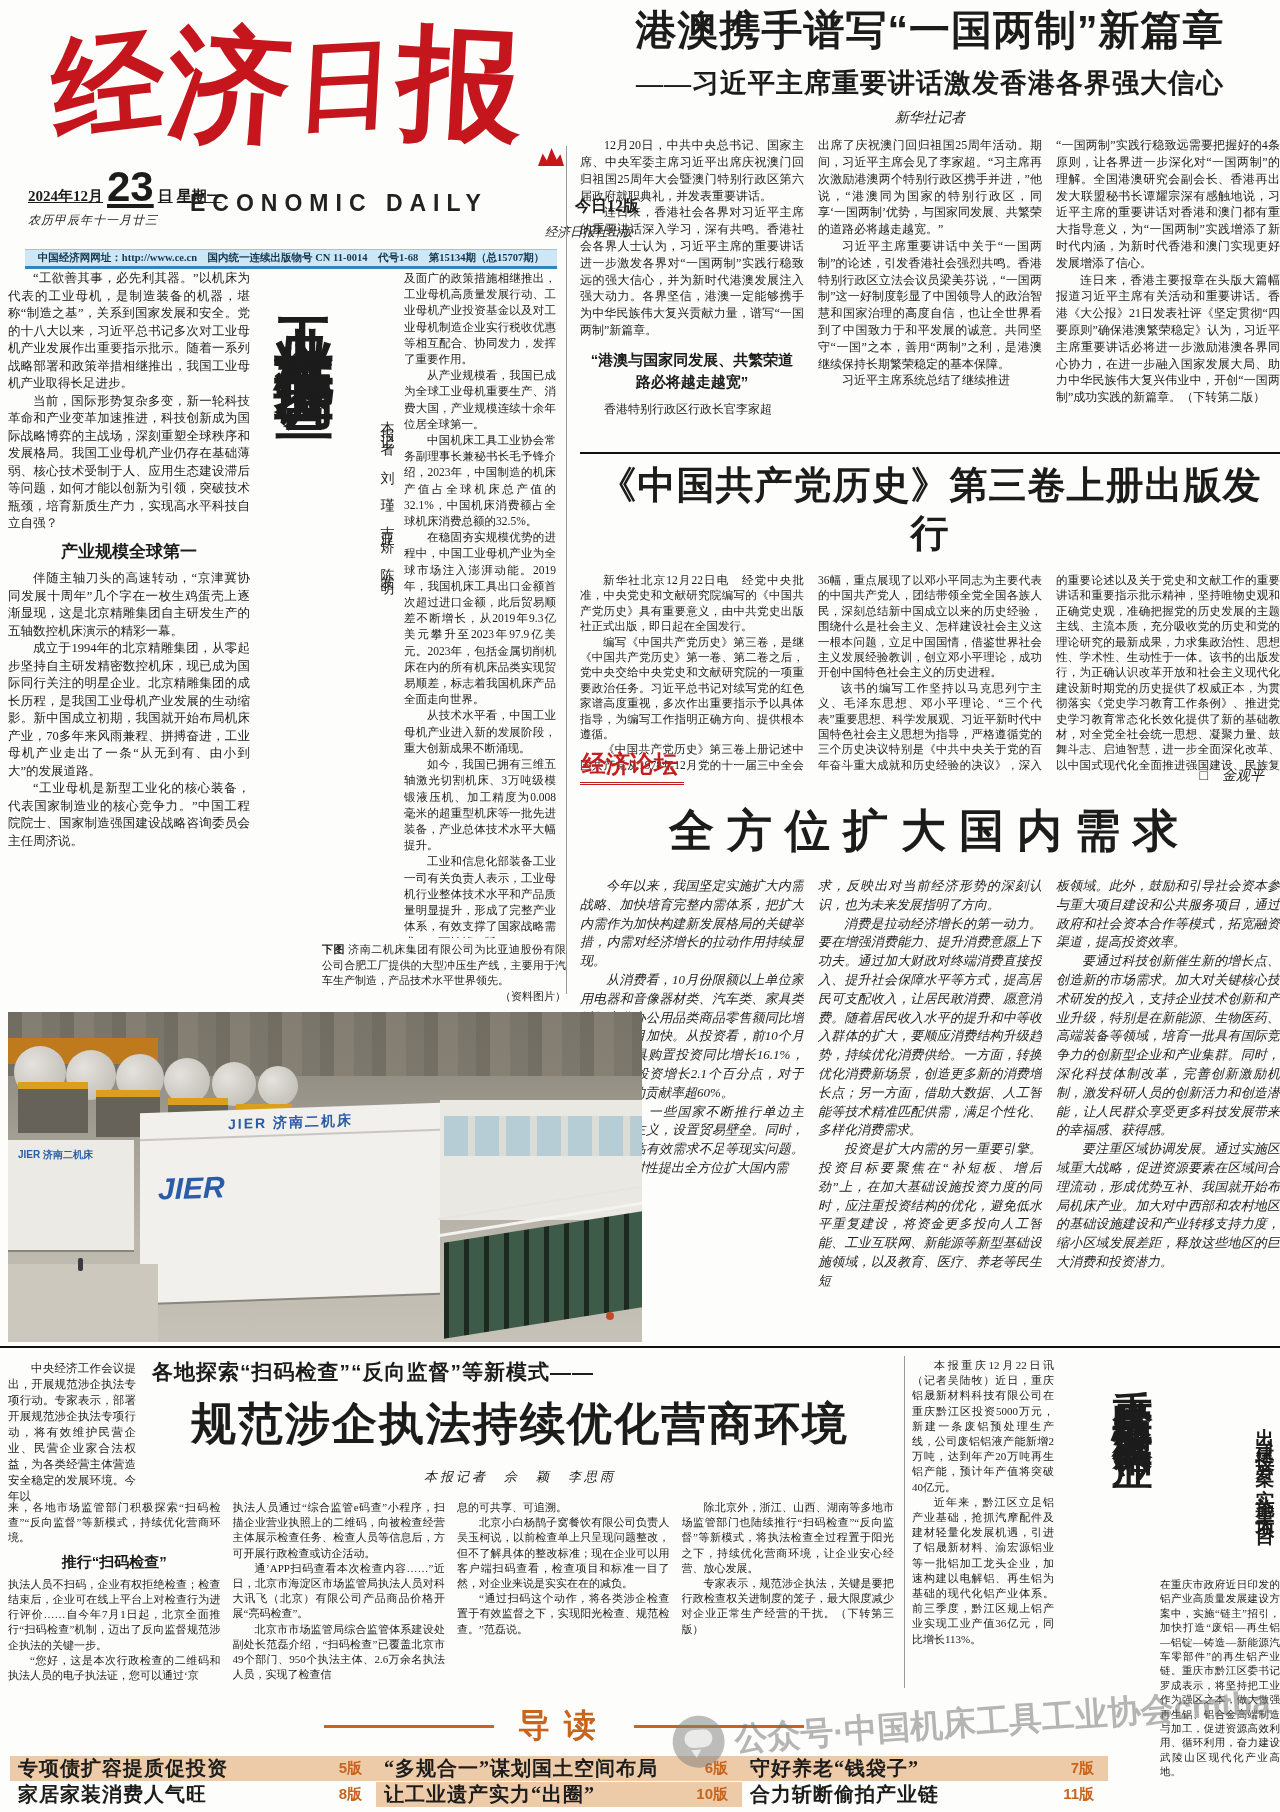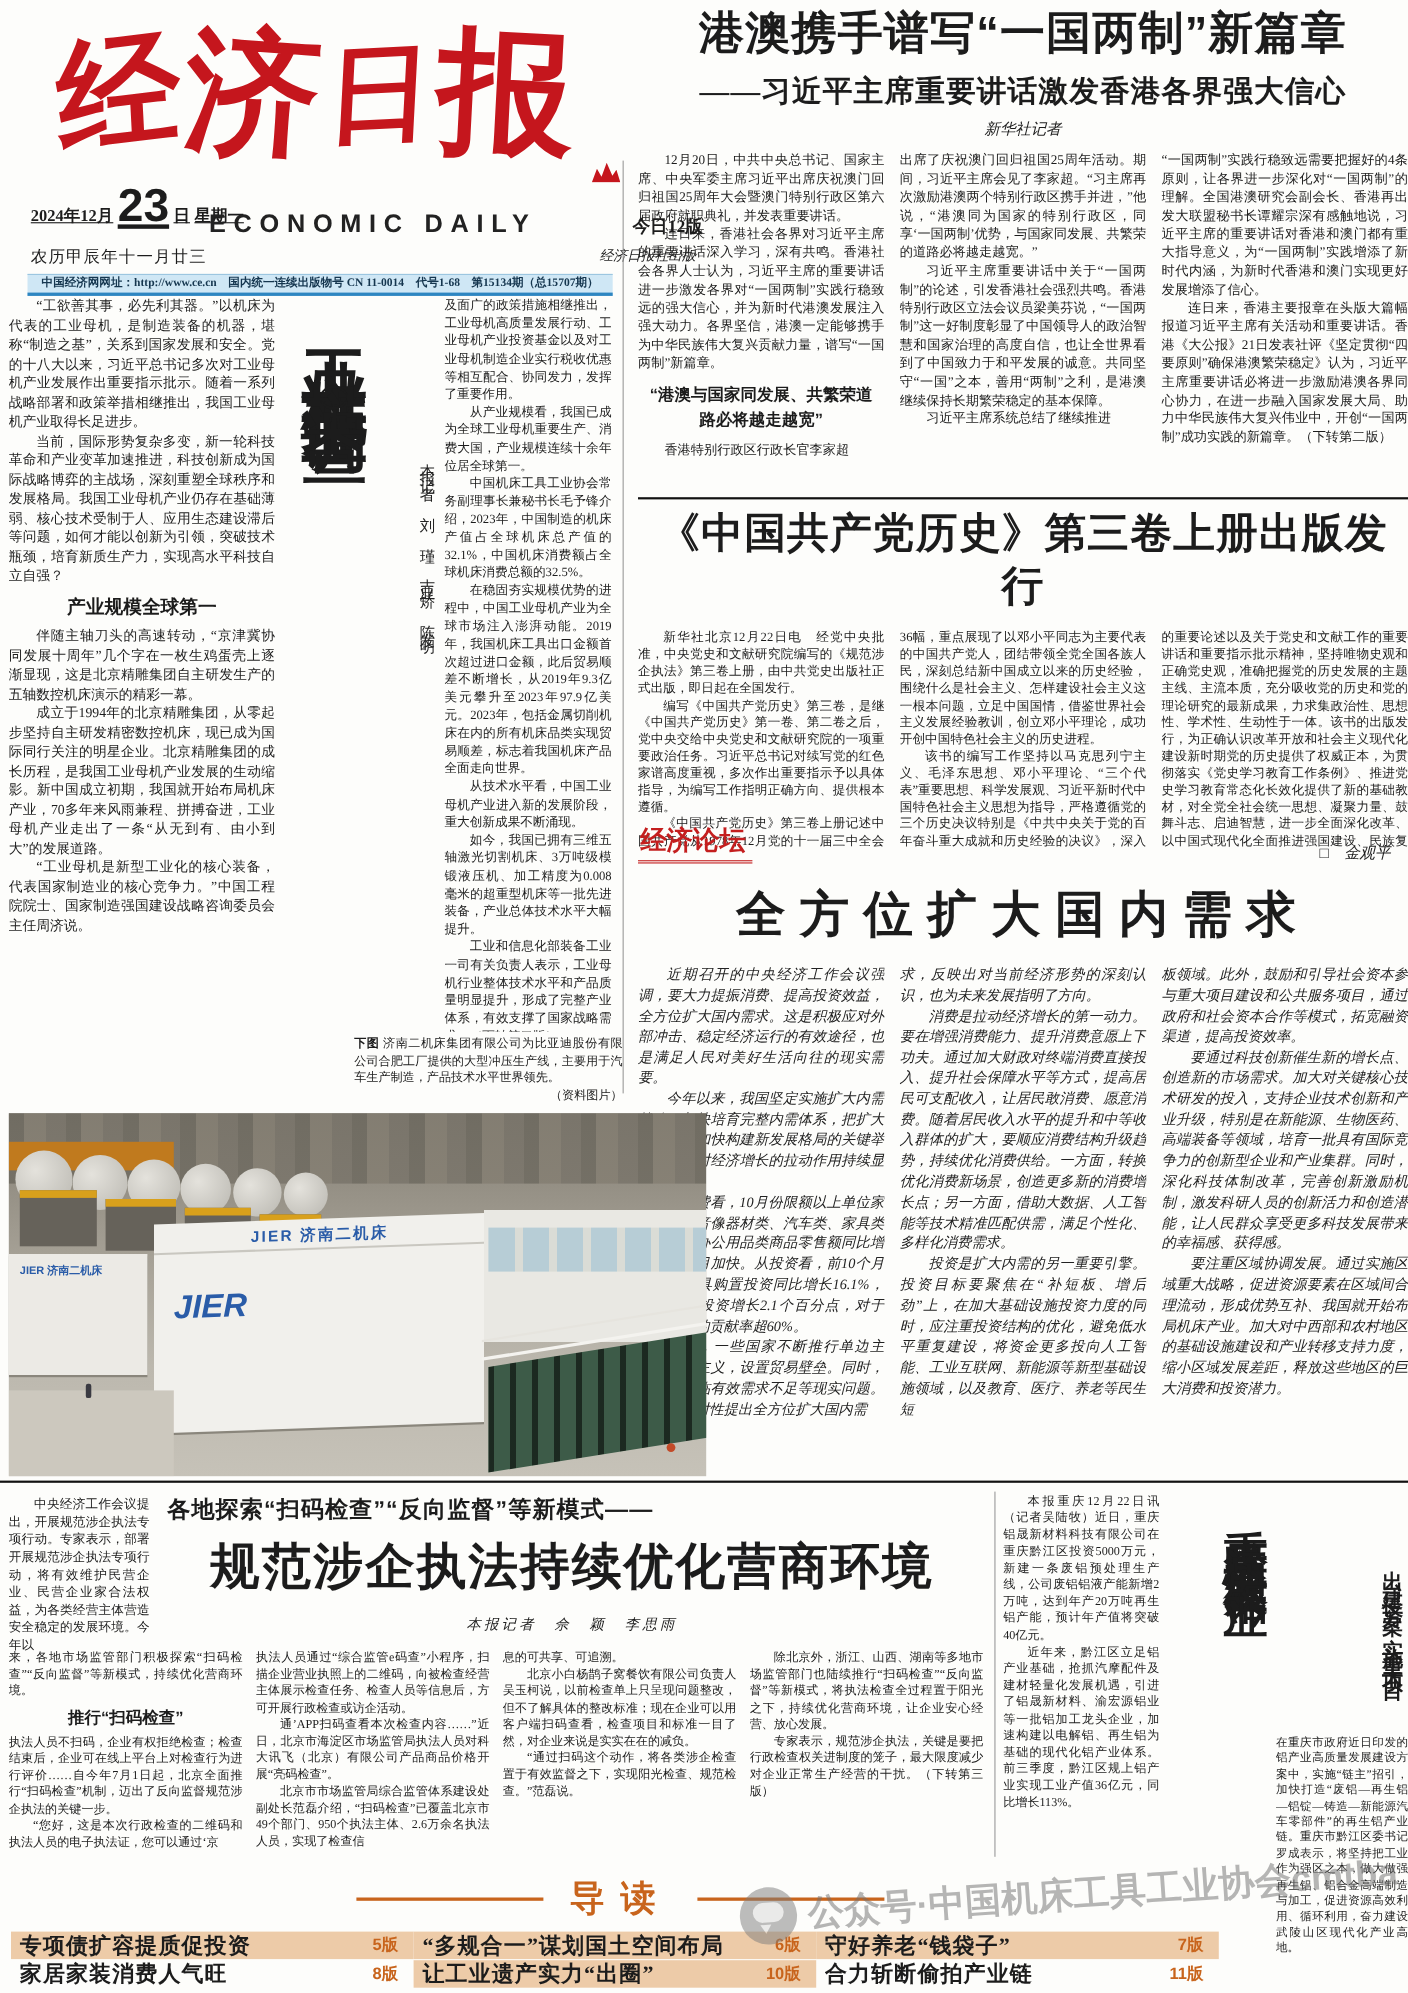--- a/index.html
+++ b/index.html
@@ -12,21 +12,21 @@
   
   .masthead{position:absolute;left:52px;top:2px;width:470px;height:168px;display:flex;align-items:center;justify-content:space-between;}
   .masthead span{color:#c5161d;font-weight:900;line-height:1;display:inline-block;}
   .mh0{font-size:112px;transform:rotate(-7deg) skewX(-4deg);}
   .mh1{font-size:122px;transform:rotate(4deg);}
   .mh2{font-size:96px;transform:rotate(-3deg) skewX(-6deg);}
   .mh3{font-size:124px;transform:rotate(3deg);}
   .dateline{position:absolute;left:28px;top:168px;width:270px;}
   .dateline .row1{display:flex;align-items:baseline;gap:4px;font-weight:bold;font-size:15px;text-decoration:underline;}
   .dateline .big-day{font-size:42px;font-family:"Liberation Sans","DejaVu Sans",sans-serif;line-height:.9;}
-  .lunar{font-size:15px;margin-top:18px;letter-spacing:1px;}
+  .lunar{font-size:12px;font-style:italic;margin-top:6px;letter-spacing:1px;}
   .entitle{position:absolute;left:190px;top:190px;font-size:23px;letter-spacing:7px;font-weight:bold;
            font-family:"Liberation Sans","DejaVu Sans",sans-serif;color:#222;}
   .red-logo{position:absolute;left:538px;top:148px;width:26px;height:18px;background:#c5161d;
             clip-path:polygon(0 100%,18% 30%,34% 70%,52% 0,72% 65%,86% 35%,100% 100%);}
   .edition-note{position:absolute;left:575px;top:196px;font-size:16px;font-weight:bold;}
   .publisher{position:absolute;left:545px;top:224px;font-size:12.5px;font-style:italic;}
   .infobar{position:absolute;left:25px;top:249px;width:532px;height:16px;background:#cfe7f5;
            border-top:1px solid #9cc6e0;border-bottom:3px solid #2e86c1;
            font-size:10.5px;line-height:16px;text-align:center;color:#15364f;font-weight:bold;white-space:nowrap;overflow:hidden;}
   .vdiv{position:absolute;left:566px;top:146px;width:1px;height:848px;background:#999;}
@@ -200,21 +200,21 @@
         </div>
     </div>
   </div>
 
   <div class="hrule" style="left:580px;top:452px;width:700px;height:2px;"></div>
 
   <div class="hist">
     <div class="hist-headline">《中国共产党历史》第三卷上册出版发行</div>
     <div class="hist-cols">
       <div class="col jcol">
-          <p class="para">新华社北京12月22日电　经党中央批准，中央党史和文献研究院编写的《规范涉企执法》第三卷上册，由中共党史出版社正式出版，即日起在全国发行。</p>
+          <p class="para">新华社北京12月22日电　经党中央批准，中央党史和文献研究院编写的《中国共产党历史》具有重要意义，由中共党史出版社正式出版，即日起在全国发行。</p>
           <p class="para">编写《中国共产党历史》第三卷，是继《中国共产党历史》第一卷、第二卷之后，党中央交给中央党史和文献研究院的一项重要政治任务。习近平总书记对续写党的红色家谱高度重视，多次作出重要指示予以具体指导，为编写工作指明正确方向、提供根本遵循。</p>
           <p class="para">《中国共产党历史》第三卷上册记述中国共产党从1978年12月党的十一届三中全会到1989年6月党的十三届四中全会的历史，约42万字，收录图片</p>
         </div>
       <div class="col jcol cont">
           <p class="para">36幅，重点展现了以邓小平同志为主要代表的中国共产党人，团结带领全党全国各族人民，深刻总结新中国成立以来的历史经验，围绕什么是社会主义、怎样建设社会主义这一根本问题，立足中国国情，借鉴世界社会主义发展经验教训，创立邓小平理论，成功开创中国特色社会主义的历史进程。</p>
           <p class="para">该书的编写工作坚持以马克思列宁主义、毛泽东思想、邓小平理论、“三个代表”重要思想、科学发展观、习近平新时代中国特色社会主义思想为指导，严格遵循党的三个历史决议特别是《中共中央关于党的百年奋斗重大成就和历史经验的决议》，深入贯彻落实习近平总书记关于中国共产党历史</p>
         </div>
       <div class="col jcol cont">
           <p class="para">的重要论述以及关于党史和文献工作的重要讲话和重要指示批示精神，坚持唯物史观和正确党史观，准确把握党的历史发展的主题主线、主流本质，充分吸收党的历史和党的理论研究的最新成果，力求集政治性、思想性、学术性、生动性于一体。该书的出版发行，为正确认识改革开放和社会主义现代化建设新时期党的历史提供了权威正本，为贯彻落实《党史学习教育工作条例》、推进党史学习教育常态化长效化提供了新的基础教材，对全党全社会统一思想、凝聚力量、鼓舞斗志、启迪智慧，进一步全面深化改革、以中国式现代化全面推进强国建设、民族复兴伟业，具有重要意义。</p>
         </div>
@@ -222,21 +222,20 @@
   </div>
 
   <div class="forum">
     <div class="forum-head">
       <span class="forum-label">经济论坛</span>
       <span class="forum-author kai">□　金观平</span>
     </div>
     <div class="forum-headline">全方位扩大国内需求</div>
     <div class="forum-cols">
       <div class="col jcol">
-          <p class="para">近期召开的中央经济工作会议强调，要大力提振消费、提高投资效益，全方位扩大国内需求。这是积极应对外部冲击、稳定经济运行的有效途径，也是满足人民对美好生活向往的现实需要。</p>
           <p class="para">今年以来，我国坚定实施扩大内需战略、加快培育完整内需体系，把扩大内需作为加快构建新发展格局的关键举措，内需对经济增长的拉动作用持续显现。</p>
           <p class="para">从消费看，10月份限额以上单位家用电器和音像器材类、汽车类、家具类以及文化办公用品类商品零售额同比增速均比上月加快。从投资看，前10个月设备工器具购置投资同比增长16.1%，拉动全部投资增长2.1个百分点，对于投资增长的贡献率超60%。</p>
           <p class="para">当前，一些国家不断推行单边主义、保护主义，设置贸易壁垒。同时，国内也面临有效需求不足等现实问题。我国有针对性提出全方位扩大国内需</p>
         </div>
       <div class="col jcol cont">
           <p class="para">求，反映出对当前经济形势的深刻认识，也为未来发展指明了方向。</p>
           <p class="para">消费是拉动经济增长的第一动力。要在增强消费能力、提升消费意愿上下功夫。通过加大财政对终端消费直接投入、提升社会保障水平等方式，提高居民可支配收入，让居民敢消费、愿意消费。随着居民收入水平的提升和中等收入群体的扩大，要顺应消费结构升级趋势，持续优化消费供给。一方面，转换优化消费新场景，创造更多新的消费增长点；另一方面，借助大数据、人工智能等技术精准匹配供需，满足个性化、多样化消费需求。</p>
           <p class="para">投资是扩大内需的另一重要引擎。投资目标要聚焦在“补短板、增后劲”上，在加大基础设施投资力度的同时，应注重投资结构的优化，避免低水平重复建设，将资金更多投向人工智能、工业互联网、新能源等新型基础设施领域，以及教育、医疗、养老等民生短</p>
         </div>
       <div class="col jcol cont">

